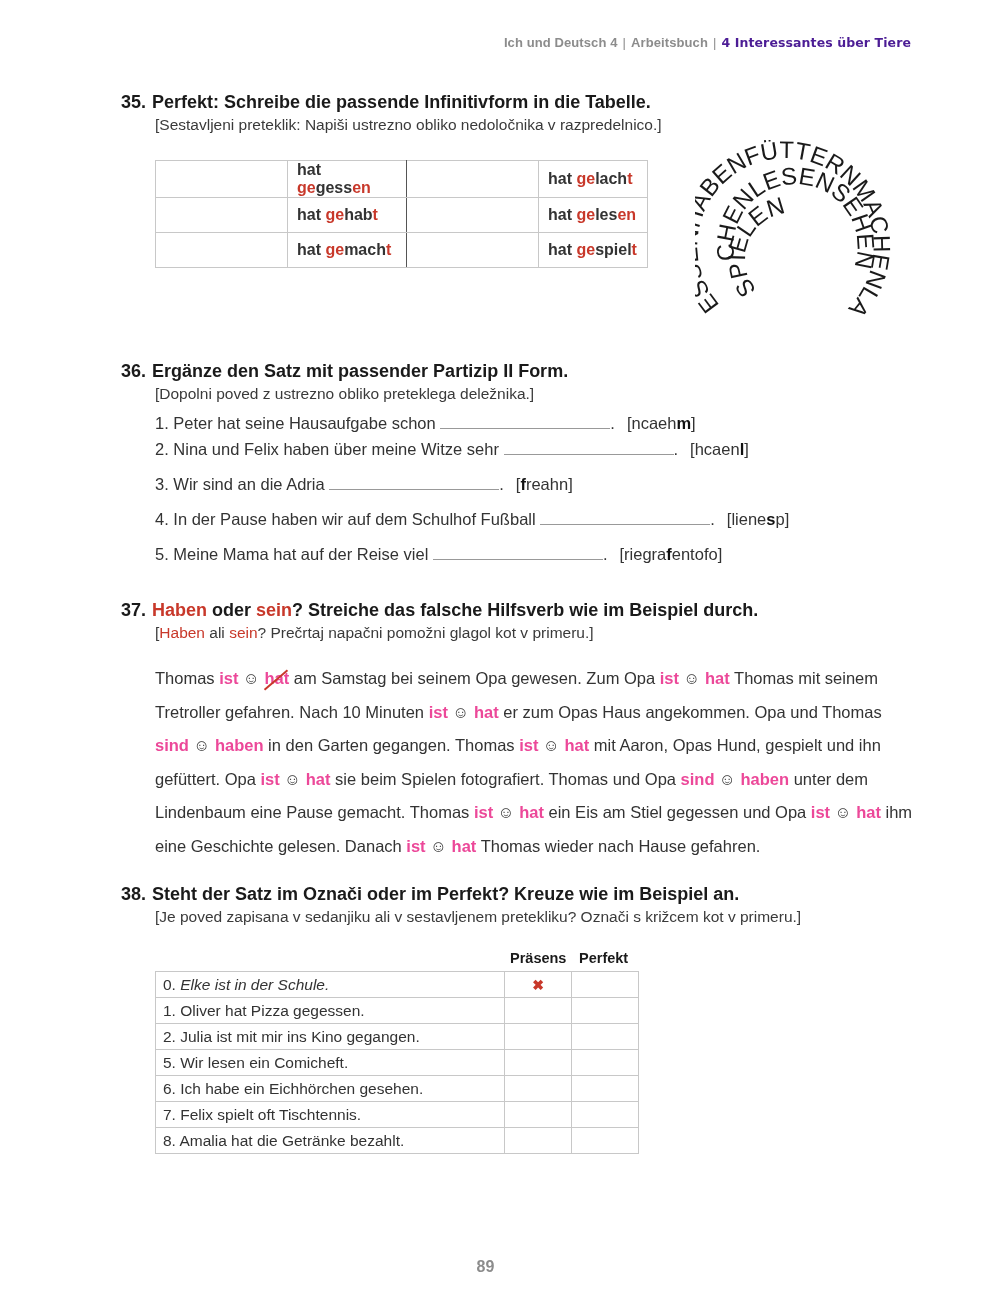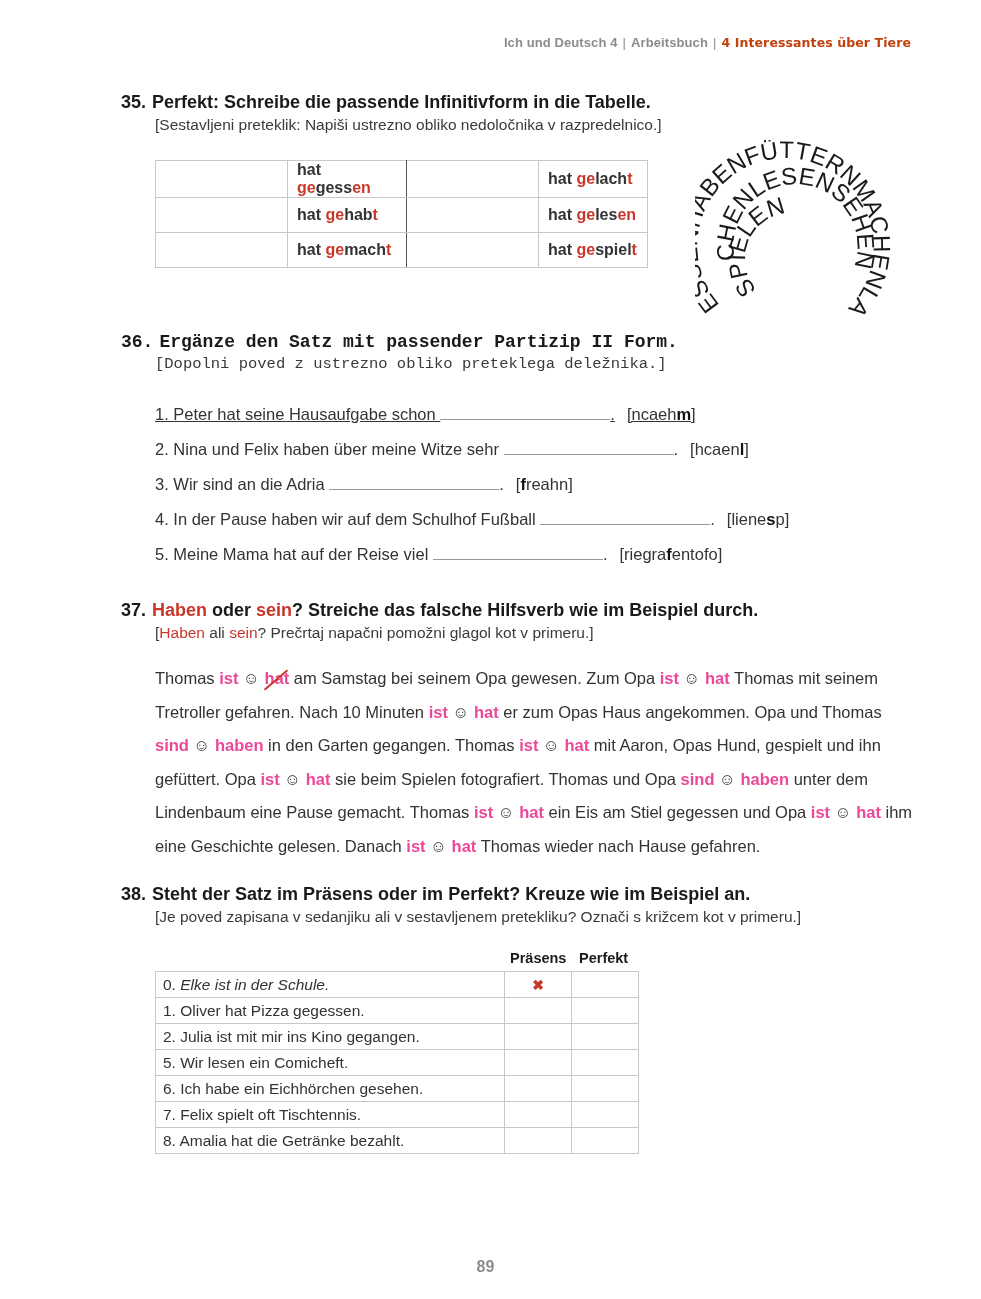--- a/index.html
+++ b/index.html
@@ -1,20 +1,20 @@
 <!DOCTYPE html>
 <html><head>
 <meta charset="utf-8">
 <style>
   html, body { margin:0; padding:0; background:#ffffff; }
   body { width:981px; height:1299px; position:relative; overflow:hidden;
          font-family:"Liberation Sans", sans-serif; color:#2b2b2b; }
   .header { position:absolute; top:35px; right:70px; font-size:13px; font-weight:bold; color:#8c8c8c; letter-spacing:0.1px; }
   .header .sep { color:#8c8c8c; font-weight:normal; margin:0 5px; }
-  .header .chapter { color:#c2410c; font-family:"DejaVu Sans", sans-serif; font-size:12.5px; }
+  .header .chapter { color:#4c1d95; font-family:"DejaVu Sans", sans-serif; font-size:12.5px; }
   .task { position:absolute; left:121px; }
   .task-title { font-size:18px; font-weight:bold; color:#1a1a1a; }
   .task-title .num { margin-right:6px; }
   .task-sub { font-size:15.5px; color:#3a3a3a; margin-left:34px; margin-top:3px; font-weight:300; }
   .red { color:#c8382a; }
   
   table.t35 { position:absolute; left:155px; top:160px; border-collapse:collapse; border:1.5px solid #555;font-weight:bold; }
   table.t35 td { height:34px; border:1px solid #c8c8c8; font-size:16px; color:#333; padding:0 9px; }
   table.t35 td.blank { width:113px; }
   table.t35 td.form1 { width:100px; border-right:1.5px solid #555; }
@@ -81,40 +81,40 @@
   <defs>
     <path id="sp-outer" d="M 25 165 A 88 88 0 1 1 105 193" fill="none"></path>
     <path id="sp-middle" d="M 40 120 A 62 62 0 1 1 120 165" fill="none"></path>
     <path id="sp-inner" d="M 62 150 A 40 40 0 0 1 130 88" fill="none"></path>
   </defs>
   <text><textPath href="#sp-outer" id="sp-outer-text">ESSENHABENFÜTTERNMACHENLA</textPath></text>
   <text><textPath href="#sp-middle" id="sp-middle-text">CHENLESENSEHEN</textPath></text>
   <text><textPath href="#sp-inner" id="sp-inner-text">SPIELEN</textPath></text>
 </svg>
 
-<div class="task" style="top:332px;font-family:Liberation Mono, monospace;">
+<div class="task" style="top:361px;">
   <div class="task-title"><span class="num">36.</span><span>Ergänze den Satz mit passender Partizip II Form.</span></div>
   <div class="task-sub">[Dopolni poved z ustrezno obliko preteklega deležnika.]</div>
 </div>
 <div id="t36-list">
-    <div class="sent" style="top:405px;text-decoration:underline;"><span>1. Peter hat seine Hausaufgabe schon </span><span class="blank-line" style="width:170px;"></span><span>.</span><span class="hint"><span>[ncaeh</span><b>m</b><span>]</span></span></div>
+    <div class="sent" style="top:414px;"><span>1. Peter hat seine Hausaufgabe schon </span><span class="blank-line" style="width:170px;"></span><span>.</span><span class="hint"><span>[ncaeh</span><b>m</b><span>]</span></span></div>
     <div class="sent" style="top:440px;"><span>2. Nina und Felix haben über meine Witze sehr </span><span class="blank-line" style="width:170px;"></span><span>.</span><span class="hint"><span>[hcaen</span><b>l</b><span>]</span></span></div>
     <div class="sent" style="top:475px;"><span>3. Wir sind an die Adria </span><span class="blank-line" style="width:170px;"></span><span>.</span><span class="hint"><span>[</span><b>f</b><span>reahn]</span></span></div>
     <div class="sent" style="top:510px;"><span>4. In der Pause haben wir auf dem Schulhof Fußball </span><span class="blank-line" style="width:170px;"></span><span>.</span><span class="hint"><span>[liene</span><b>s</b><span>p]</span></span></div>
     <div class="sent" style="top:545px;"><span>5. Meine Mama hat auf der Reise viel </span><span class="blank-line" style="width:170px;"></span><span>.</span><span class="hint"><span>[riegra</span><b>f</b><span>entofo]</span></span></div>
   </div>
 
 <div class="task" style="top:600px;">
   <div class="task-title"><span class="num">37.</span><span class="red">Haben</span><span> oder </span><span class="red">sein</span><span>? Streiche das falsche Hilfsverb wie im Beispiel durch.</span></div>
   <div class="task-sub"><span>[</span><span class="red">Haben</span><span> ali </span><span class="red">sein</span><span>? Prečrtaj napačni pomožni glagol kot v primeru.]</span></div>
 </div>
 <div class="para" id="t37-para"><span>Thomas </span><b>ist</b><span> ☺ </span><b class="struck">hat</b><span> am Samstag bei seinem Opa gewesen. Zum Opa </span><b>ist</b><span> ☺ </span><b>hat</b><span> Thomas mit seinem Tretroller gefahren. Nach 10 Minuten </span><b>ist</b><span> ☺ </span><b>hat</b><span> er zum Opas Haus angekommen. Opa und Thomas </span><b>sind</b><span> ☺ </span><b>haben</b><span> in den Garten gegangen. Thomas </span><b>ist</b><span> ☺ </span><b>hat</b><span> mit Aaron, Opas Hund, gespielt und ihn gefüttert. Opa </span><b>ist</b><span> ☺ </span><b>hat</b><span> sie beim Spielen fotografiert. Thomas und Opa </span><b>sind</b><span> ☺ </span><b>haben</b><span> unter dem Lindenbaum eine Pause gemacht. Thomas </span><b>ist</b><span> ☺ </span><b>hat</b><span> ein Eis am Stiel gegessen und Opa </span><b>ist</b><span> ☺ </span><b>hat</b><span> ihm eine Geschichte gelesen. Danach </span><b>ist</b><span> ☺ </span><b>hat</b><span> Thomas wieder nach Hause gefahren.</span></div>
 
 <div class="task" style="top:884px;">
-  <div class="task-title"><span class="num">38.</span><span>Steht der Satz im Präsens oder im Perfekt? Kreuze wie im Beispiel an.</span></div>
+  <div class="task-title"><span class="num">38.</span><span>Steht der Satz im Označi oder im Perfekt? Kreuze wie im Beispiel an.</span></div>
   <div class="task-sub">[Je poved zapisana v sedanjiku ali v sestavljenem pretekliku? Označi s križcem kot v primeru.]</div>
 </div>
 <div class="t38-head" style="left:510px;">Präsens</div>
 <div class="t38-head" style="left:579px;">Perfekt</div>
 <table class="t38">
   <tbody id="t38-body">
       <tr>
         <td class="s"><span>0. </span><i>Elke ist in der Schule.</i></td>
         <td class="c"><span class="cross">✖</span></td>
         <td class="c"></td>

